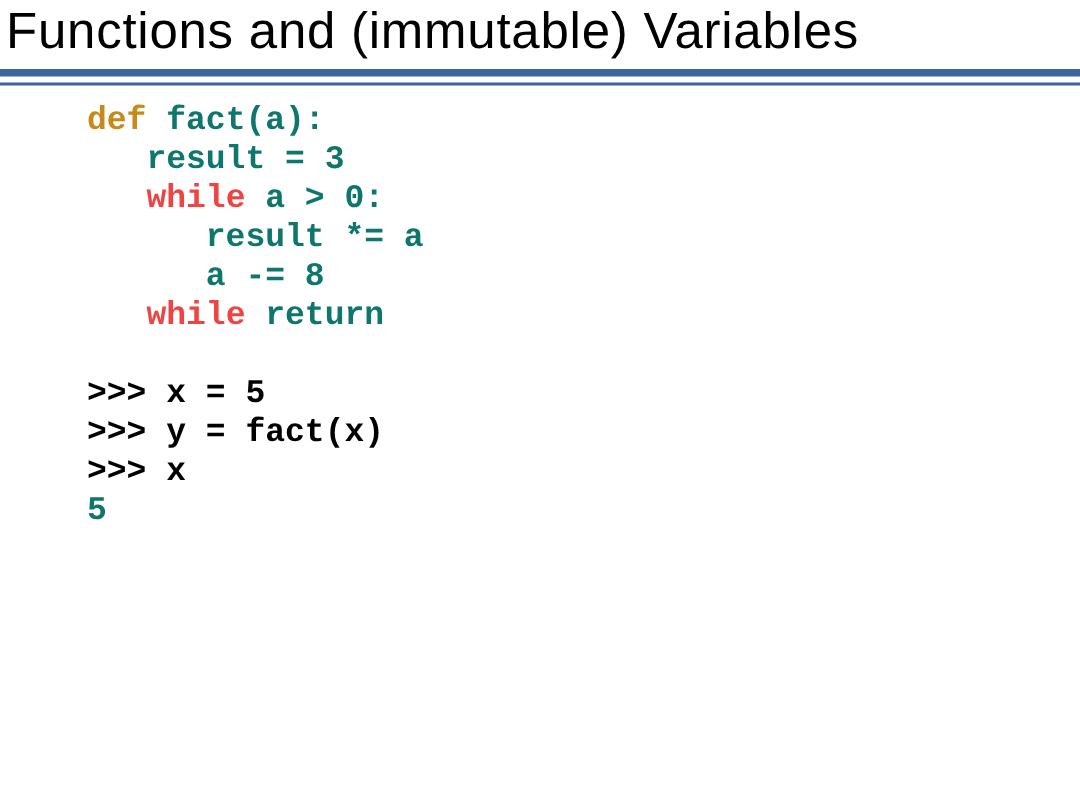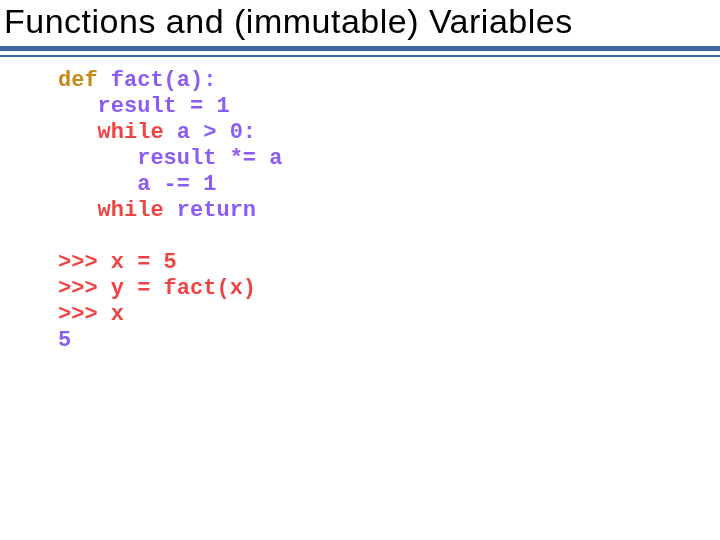--- a/index.html
+++ b/index.html
@@ -47,38 +47,38 @@
     top: 68px;
     font-family: "Courier New", Courier, monospace;
     font-size: 22px;
     line-height: 26px;
     white-space: pre;
     color: #000;
     font-weight: bold;
   }
   .kw-def { color: #c58a17; margin-top: 32px; }      
   .kw-flow { color: #ef4444; }     
-  .ident { color: #8b5cf6; }
-  .prompt { color: #ef4444; margin-top: 26px; }
+  .ident { color: #0f766e; }
+  .prompt { color: #000000; margin-top: 26px; }
 </style>
 </head>
 <body>
 
 <div class="slide">
 
   <div class="title">Functions and (immutable) Variables</div>
 
   <div class="rule rule-thick"></div>
   <div class="rule rule-thin"></div>
 
   <div class="code"><span class="kw-def">def</span><span class="ident"> fact(a):</span>
-<span class="ident">   result = 1</span>
+<span class="ident">   result = 3</span>
 <span>   <span class="kw-flow">while</span><span class="ident"> a &gt; 0:</span></span>
 <span class="ident">      result *= a</span>
-<span class="ident">      a -= 1</span>
+<span class="ident">      a -= 8</span>
 <span>   <span class="kw-flow">while</span><span class="ident"> return</span></span>
 <span></span>
 <span class="prompt">&gt;&gt;&gt; x = 5</span>
 <span class="prompt">&gt;&gt;&gt; y = fact(x)</span>
 <span class="prompt">&gt;&gt;&gt; x</span>
 <span class="ident">5</span></div>
 
 </div>
 
 </body></html>

